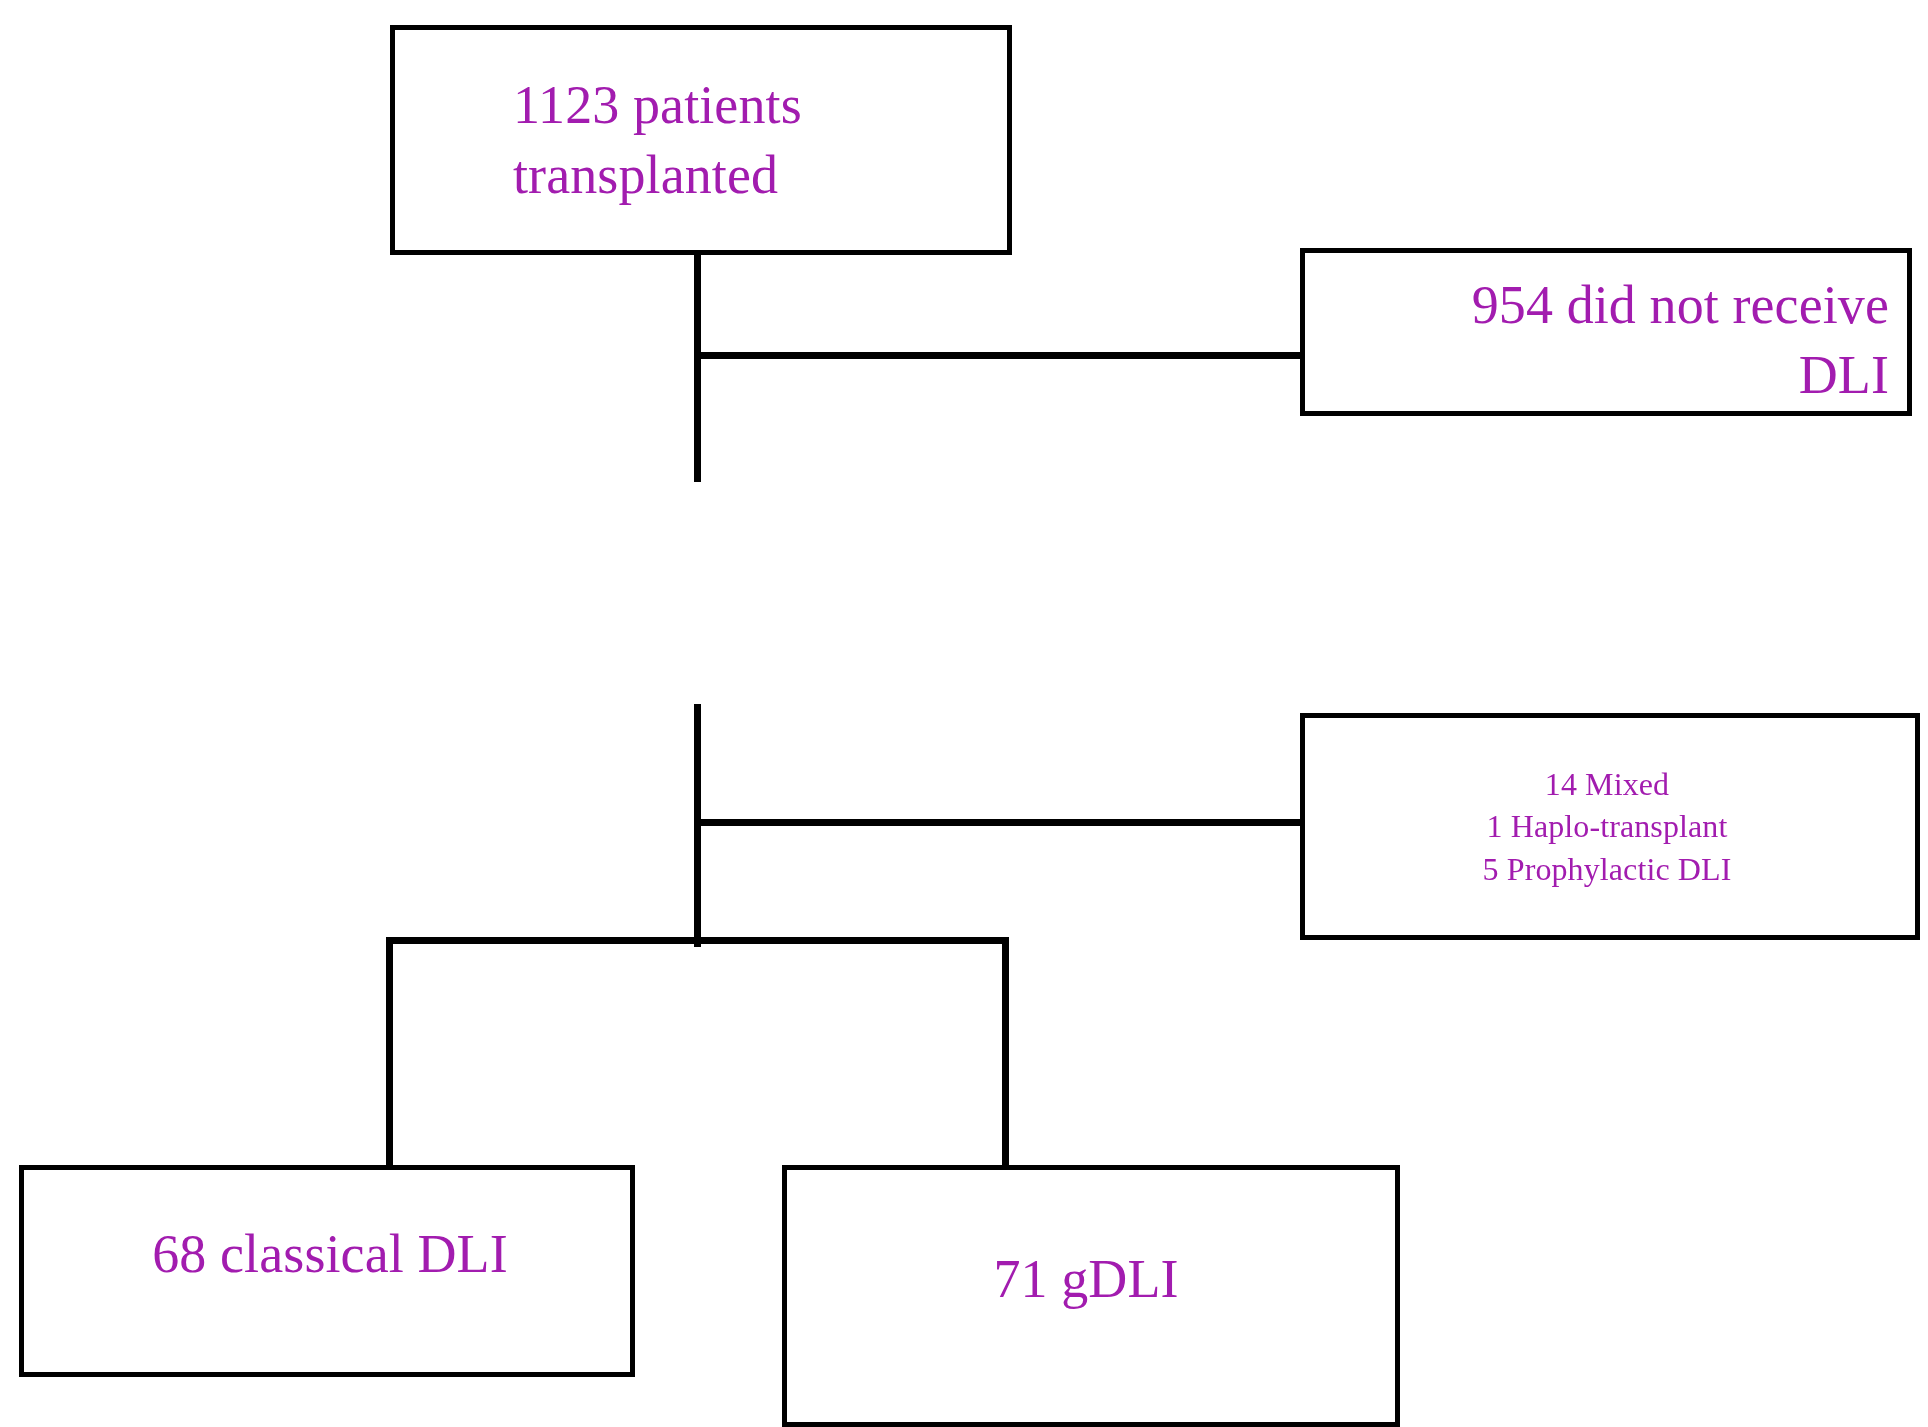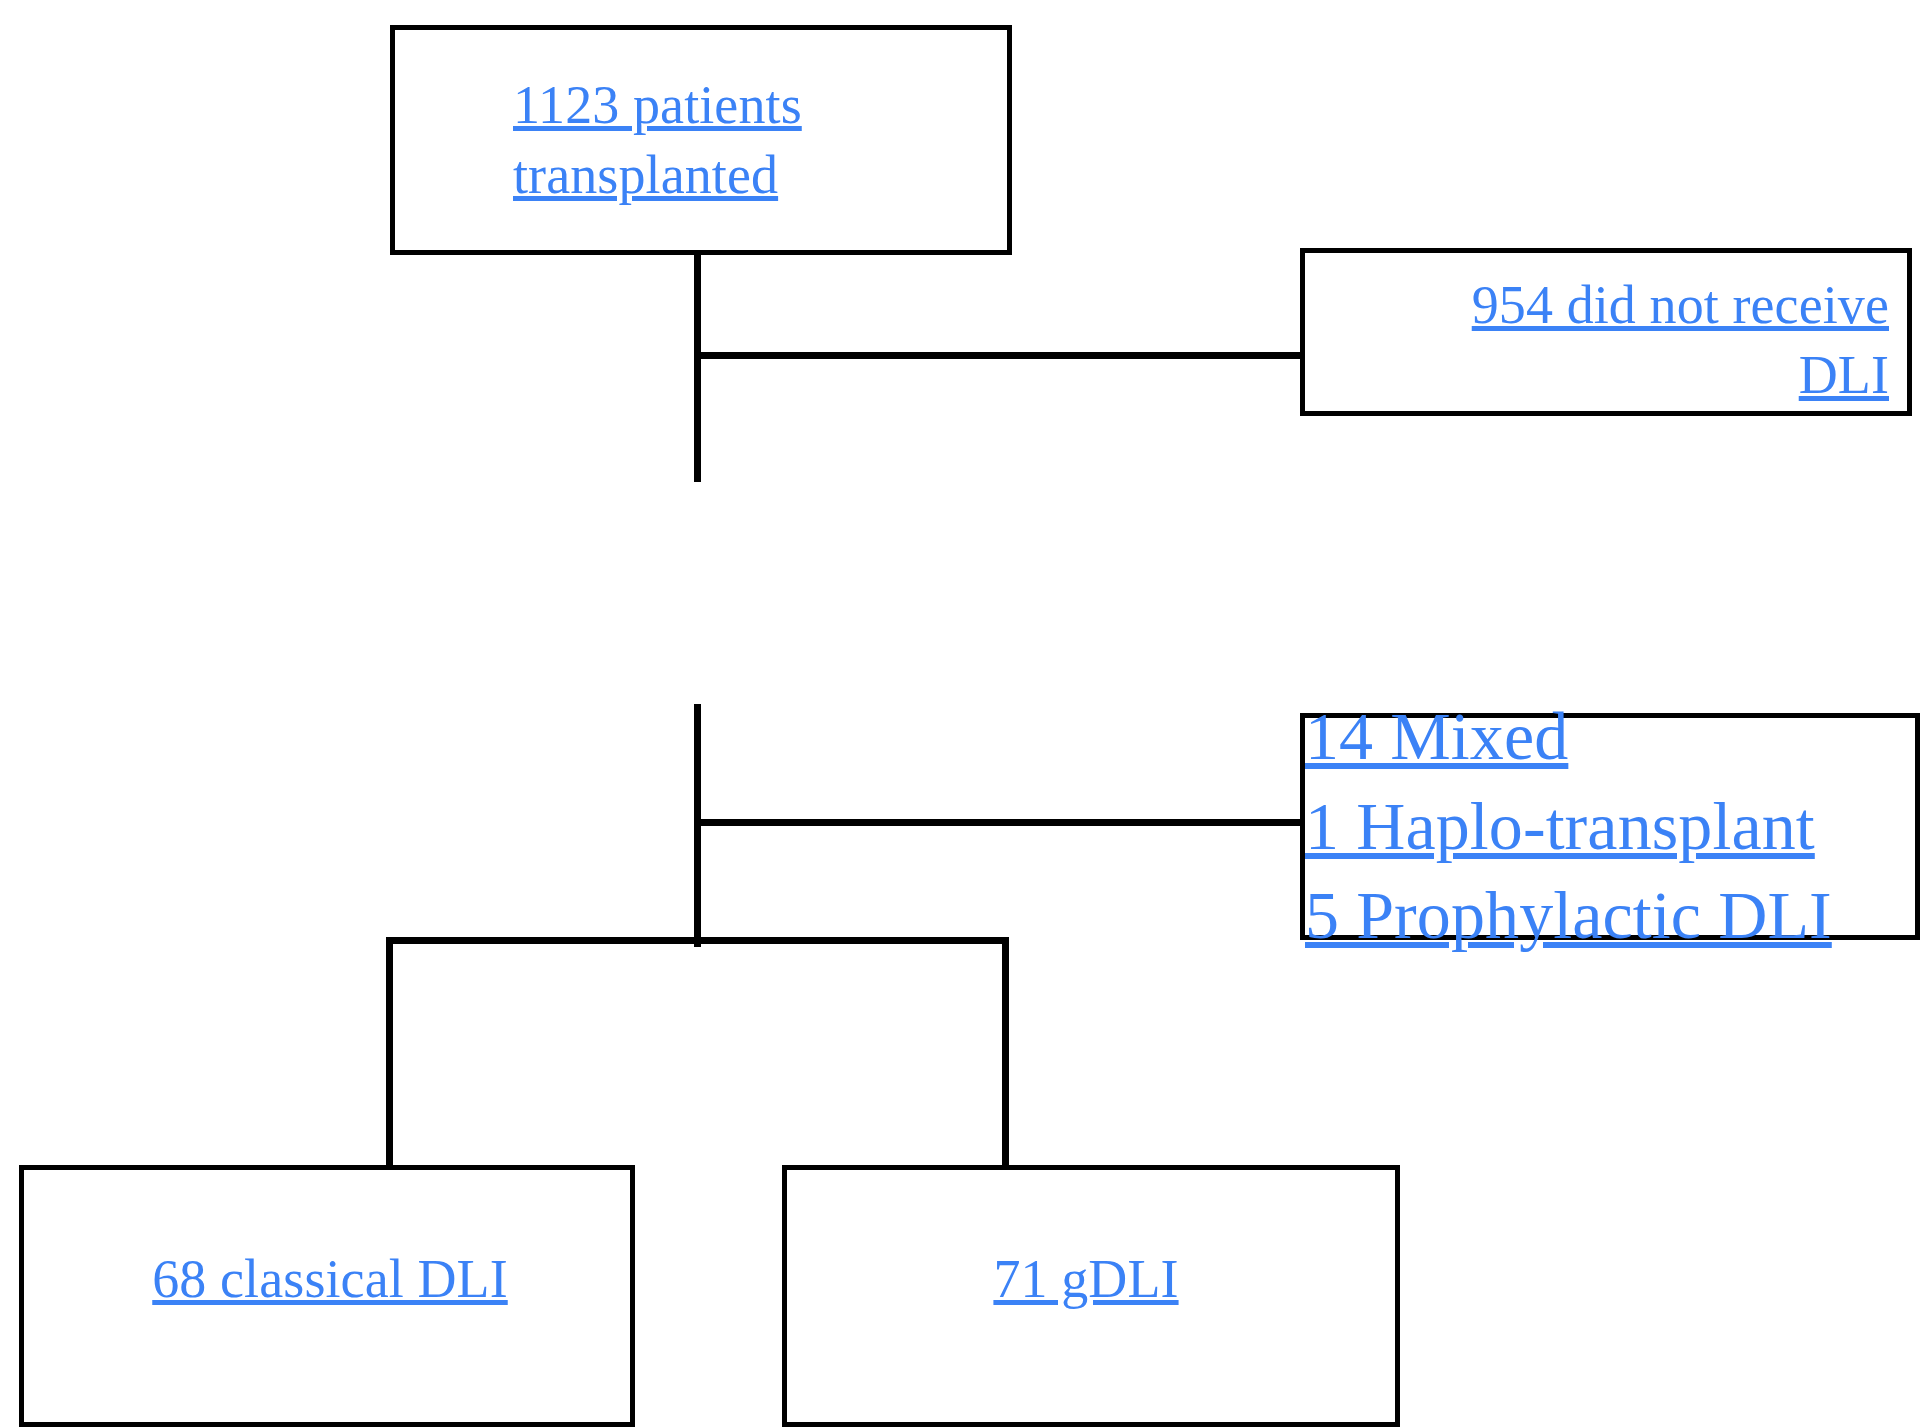--- a/index.html
+++ b/index.html
@@ -20,26 +20,25 @@
     position: absolute;
     box-sizing: border-box;
     border: 5px solid #000000;
     background: #ffffff;
     display: flex;
     align-items: center;
     z-index: 2;
   }
   .node-text {
     width: 100%;
-    color: #3b82f6;
+    color: #a21caf;
     font-size: 54px;
     line-height: 1.30;
     letter-spacing: 0.1px;
     white-space: pre-line;
-    text-decoration: underline;
   }
   
   #node-transplanted {
     left: 390px; top: 25px; width: 622px; height: 230px;
     padding: 0 0 0 118px;
   }
   #node-transplanted .node-text { text-align: left; }
 
   #node-no-dli {
     left: 1300px; top: 248px; width: 612px; height: 168px;
@@ -50,24 +49,24 @@
   #node-received-dli {
     left: 388px; top: 478px; width: 617px; height: 230px;
     padding: 0 0 0 6px;
   }
   #node-received-dli .node-text { text-align: center; }
 
   #node-excluded {
     left: 1300px; top: 713px; width: 620px; height: 227px;
     padding: 0 6px 0 0;
   }
-  #node-excluded .node-text { font-size: 68px; line-height: 1.32; }
+  #node-excluded .node-text { text-align: center; font-size: 32px; line-height: 1.32; }
 
   #node-classical {
-    left: 19px; top: 1165px; width: 616px; height: 262px;
+    left: 19px; top: 1165px; width: 616px; height: 212px;
     padding: 0 0 0 6px;
   }
   #node-classical .node-text { text-align: center; padding-bottom: 34px; }
 
   #node-gdli {
     left: 782px; top: 1165px; width: 618px; height: 262px;
     padding: 0 16px 0 6px;
   }
   #node-gdli .node-text { text-align: center; padding-bottom: 34px; }
 

